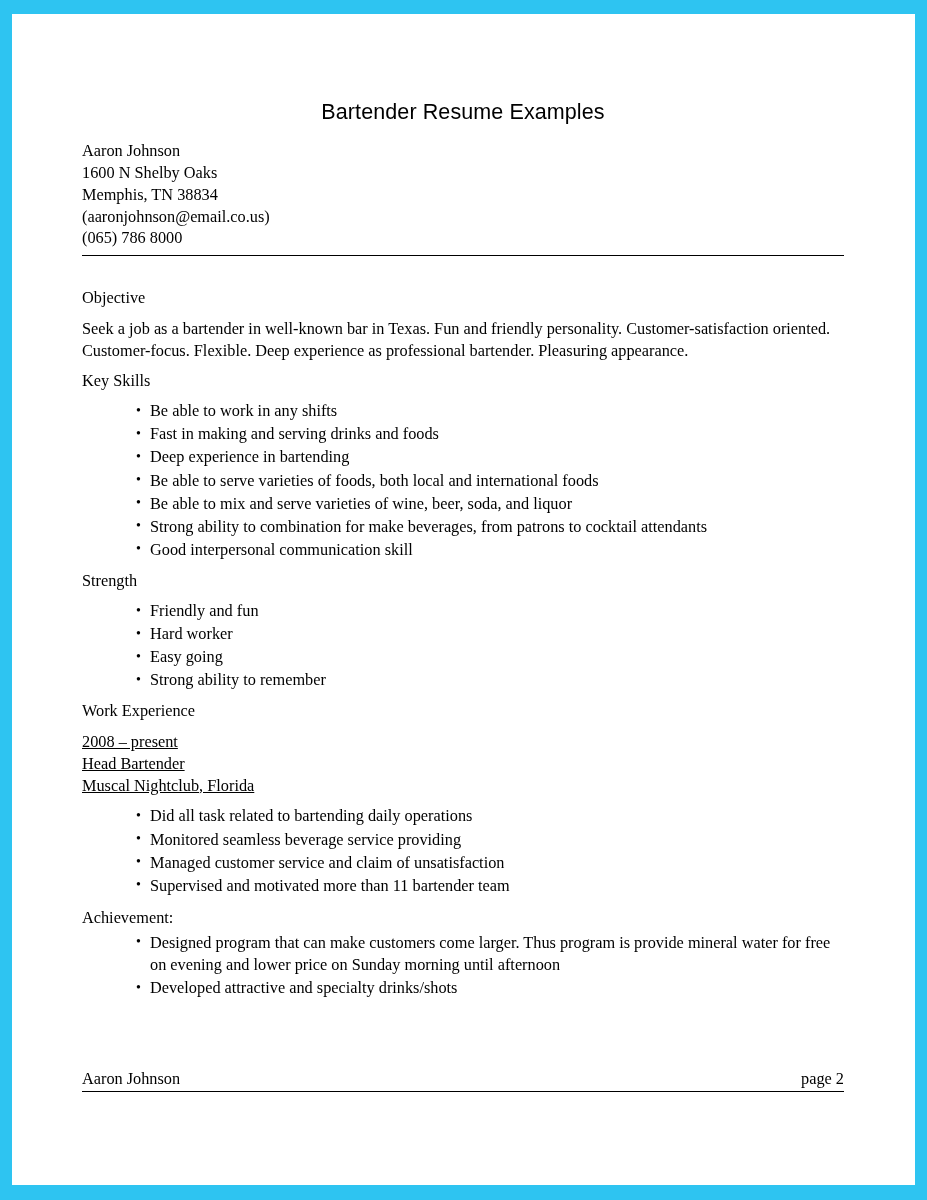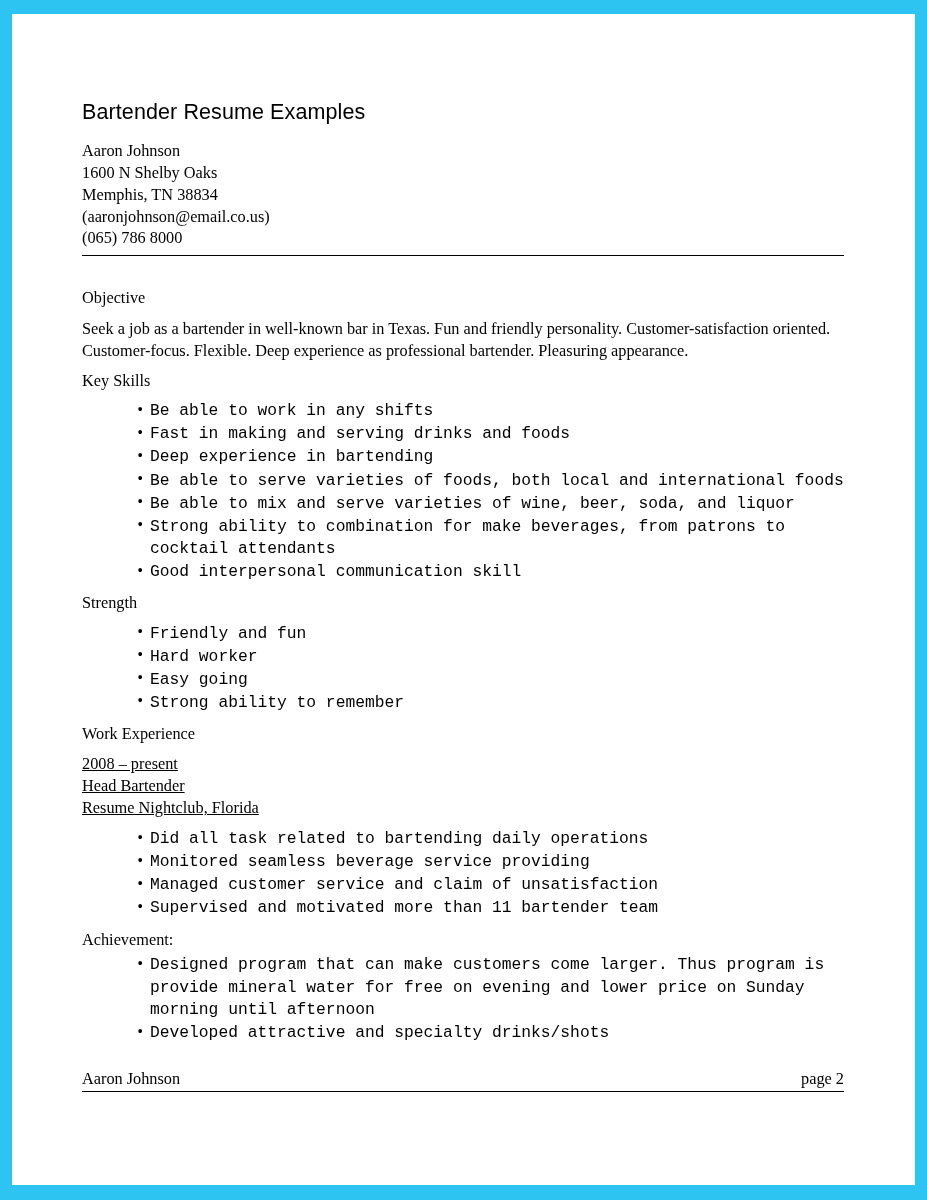--- a/index.html
+++ b/index.html
@@ -26,21 +26,21 @@
   .content {
     position: absolute;
     left: 70px;
     top: 86px;
     width: 762px;
   }
   .doc-title {
     font-family: "Liberation Sans", "DejaVu Sans", sans-serif;
     font-size: 21.5px;
     font-weight: 400;
-    text-align: left;
+    text-align: center;
     color: #000;
     letter-spacing: 0.1px;
     margin: 0 0 14px 0;
     line-height: 1.2;
   }
   .contact-block {
     font-size: 16.3px;
     line-height: 1.345;
     color: #000;
     margin: 0;
@@ -89,21 +89,20 @@
     margin: 0 0 0 0;
     padding: 0;
   }
   ul.bullets > li {
     position: relative;
     font-size: 16.3px;
     line-height: 1.385;
     color: #000;
     padding-left: 68px;
     margin: 0 0 0.5px 0;
-    font-family: Liberation Mono, monospace;
   }
   ul.bullets > li::before {
     content: "\2022";
     position: absolute;
     left: 54px;
     top: -0.5px;
     font-size: 14px;
     line-height: 1.55;
   }
   .block-gap {
@@ -184,21 +183,21 @@
       </ul>
     </div>
 
     <div class="block-gap"></div>
 
     <div class="section">
       <div class="heading">Work Experience</div>
       <div class="wx-lines">
         <div class="plain-line">2008 – present</div>
         <div class="plain-line">Head Bartender</div>
-        <div class="plain-line">Resume Nightclub, Florida</div>
+        <div class="plain-line">Muscal Nightclub, Florida</div>
       </div>
       <ul class="bullets">
         <li>Did all task related to bartending daily operations</li>
         <li>Monitored seamless beverage service providing</li>
         <li>Managed customer service and claim of unsatisfaction</li>
         <li>Supervised and motivated more than 11 bartender team</li>
       </ul>
     </div>
 
     <div class="block-gap"></div>

